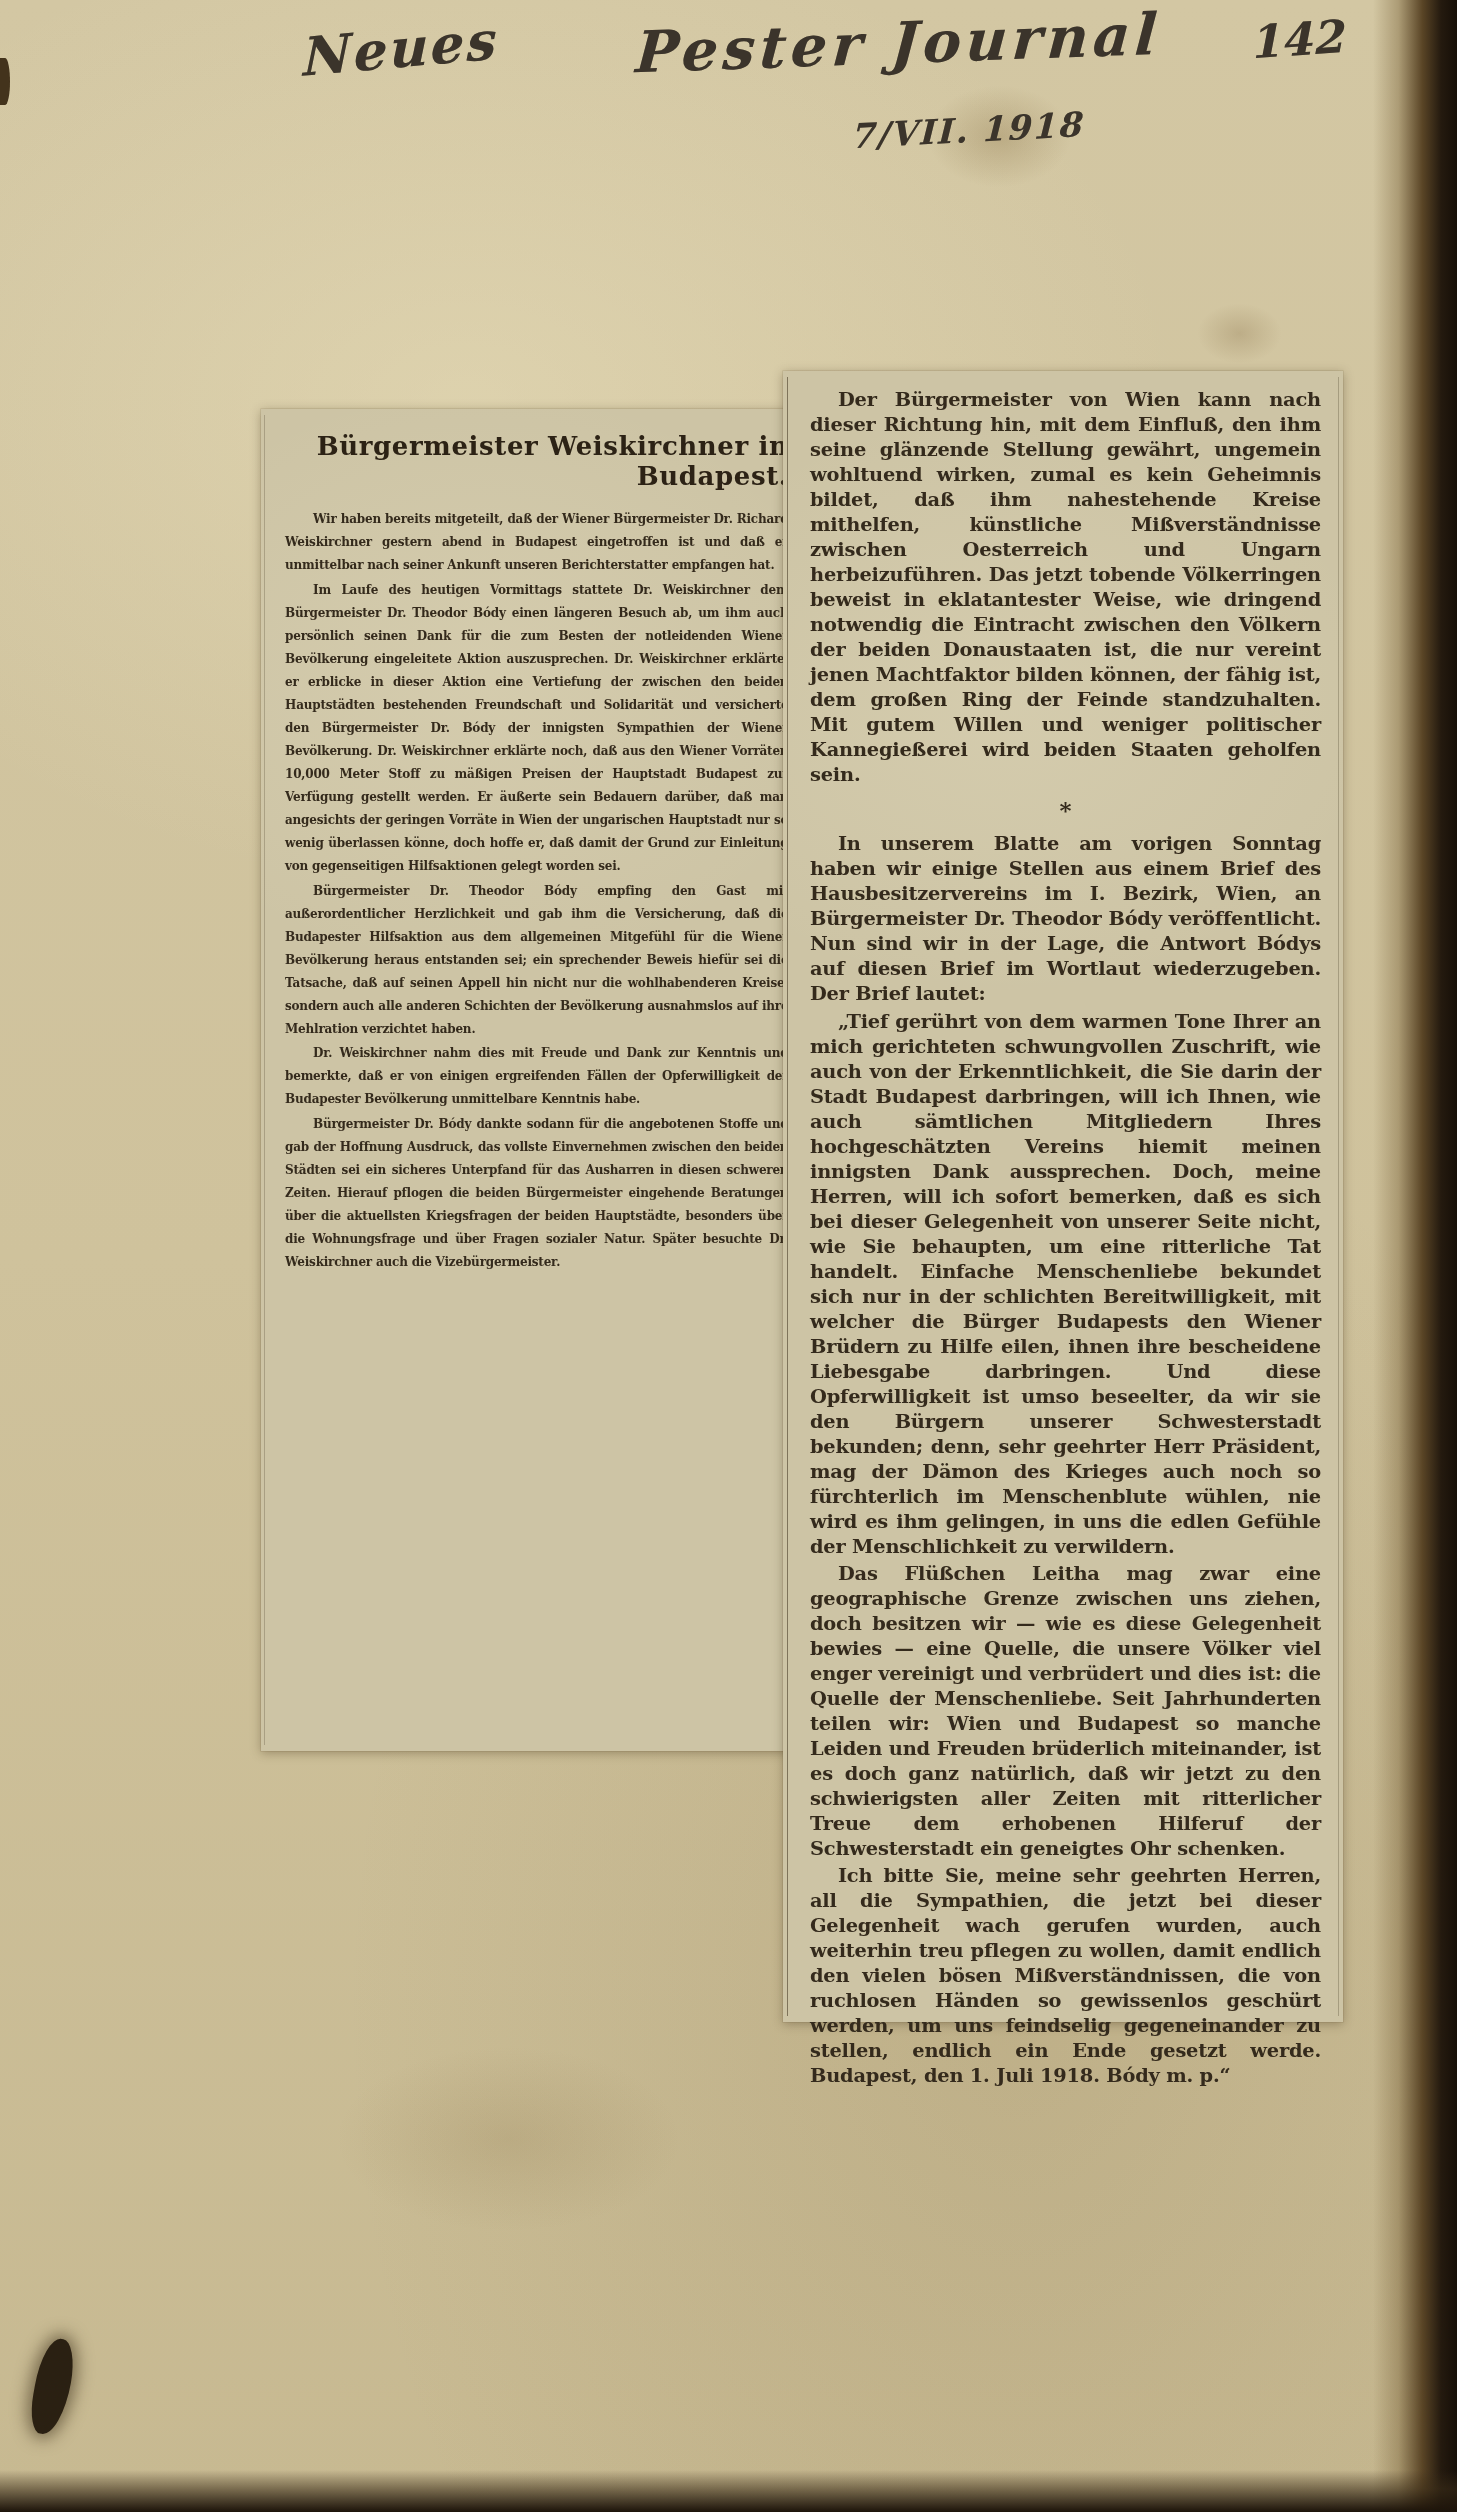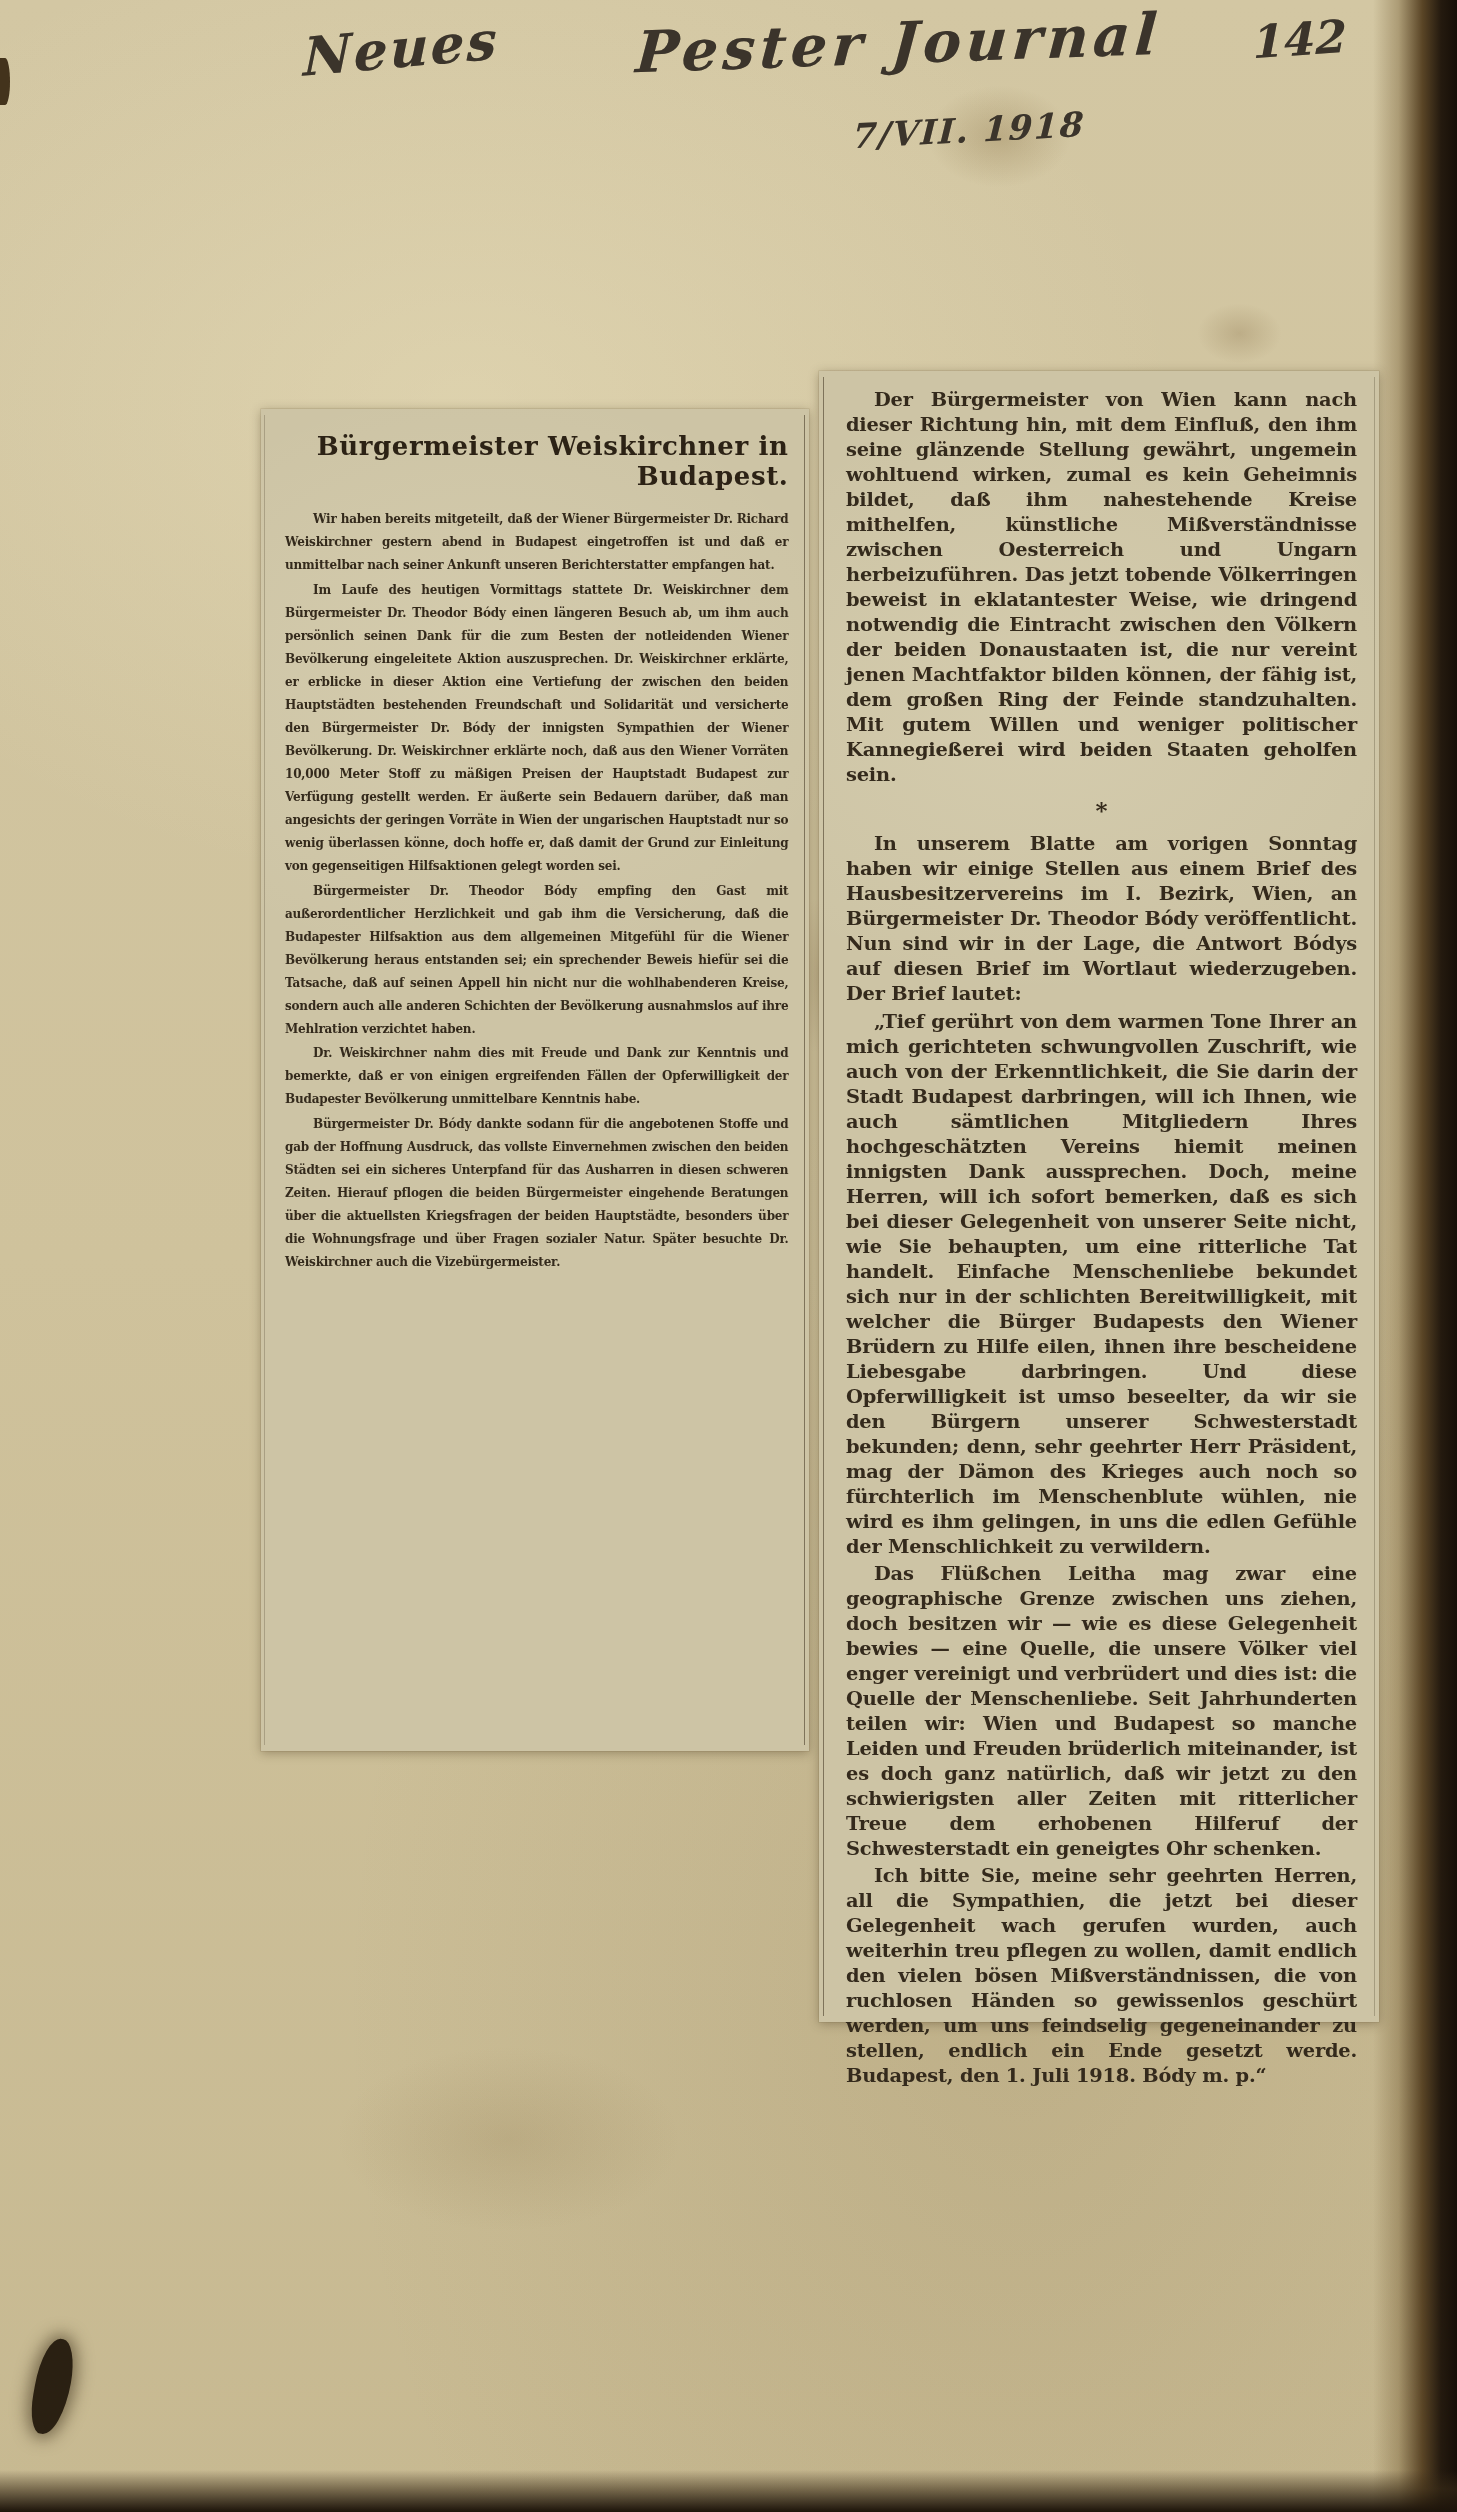--- a/index.html
+++ b/index.html
@@ -79,21 +79,21 @@
     box-shadow:
       0 1.8px 9.7px rgba(70,55,30,0.38),
       0 0 0 0.6px rgba(95,78,46,0.18);
     color: #342a1c;
   }
   .clip-left {
     left: 261px; top: 409px; width: 548px; height: 1342px;
     padding: 22px 20.6px 14.5px 24px;
   }
   .clip-right {
-    left: 819px; top: 371px; width: 560px; height: 1651px;
+    left: 783px; top: 371px; width: 560px; height: 1651px;
     padding: 15.8px 22px 14.5px 27px;
   }
   .clip::before, .clip::after {
     content: ""; position: absolute; top: 6px; bottom: 6px; width: 1.2px;
     background: rgba(62,50,30,0.55);
   }
   .clip-left::before  { left: 3px;  opacity: 0.45; }
   .clip-left::after   { right: 3.6px; }
   .clip-right::before { left: 4.2px; }
   .clip-right::after  { right: 4.2px; opacity: 0.5; }

